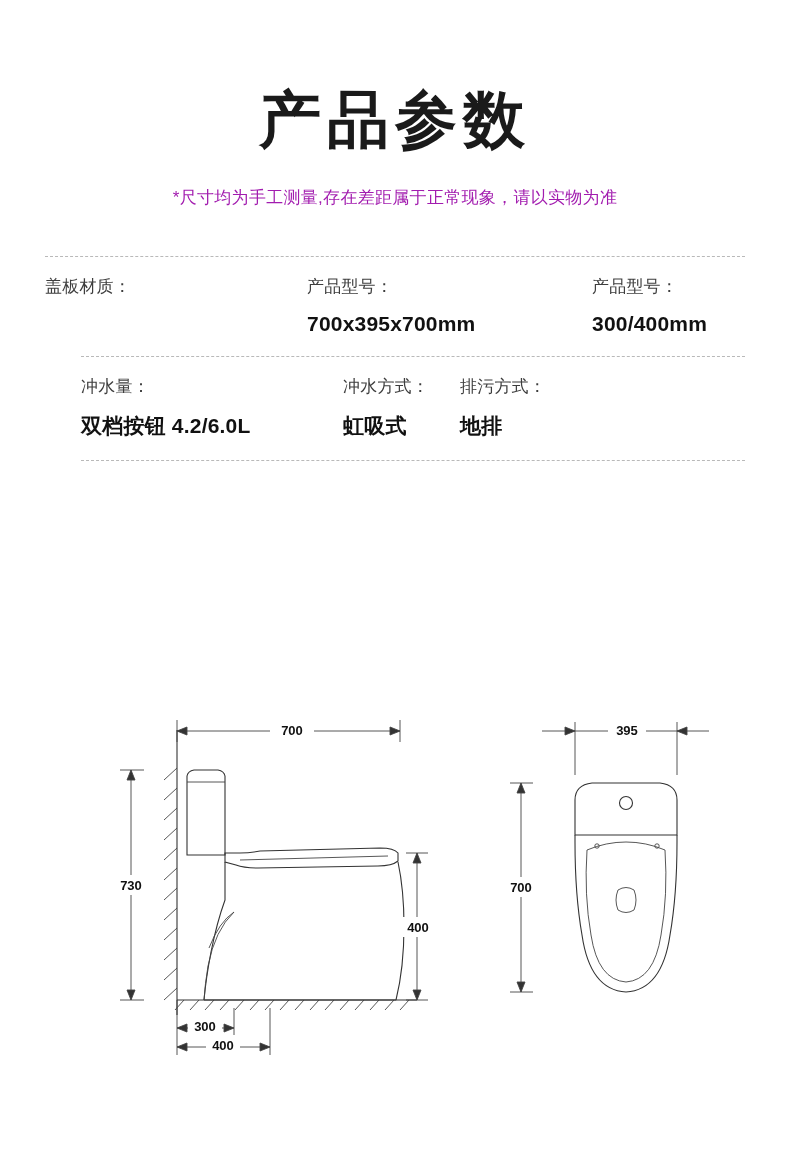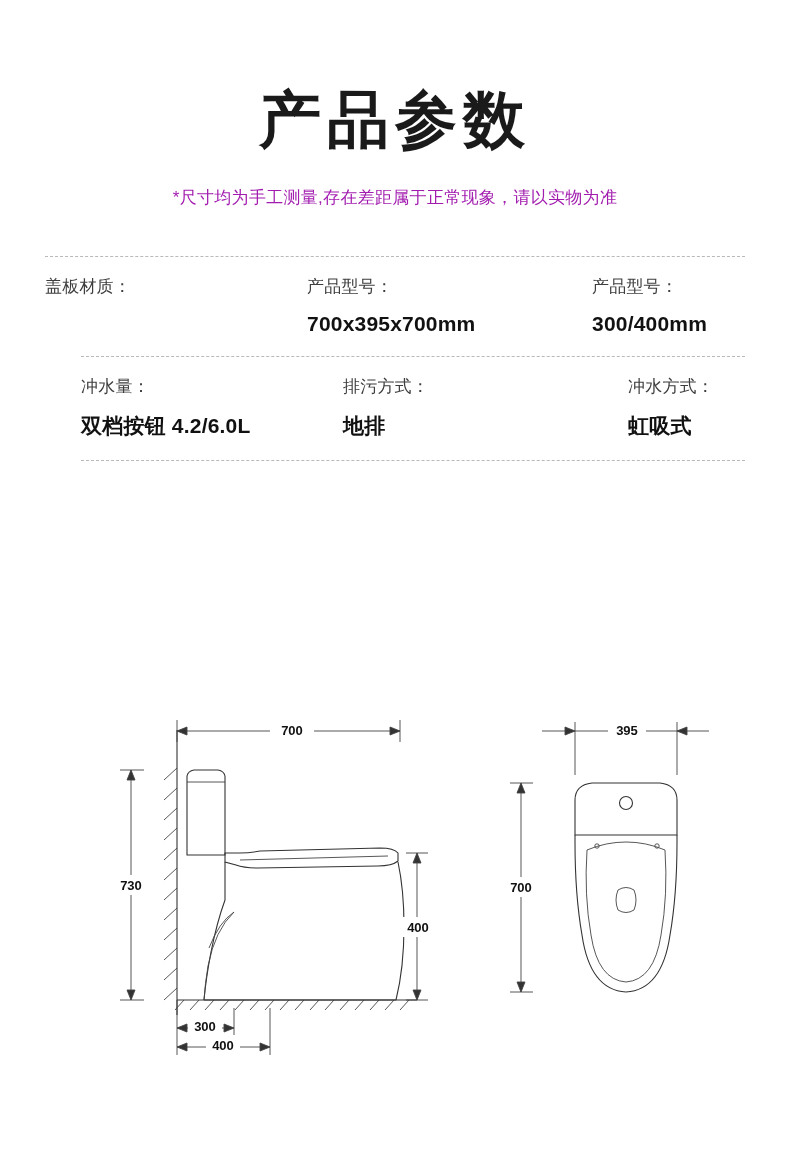--- a/index.html
+++ b/index.html
@@ -122,27 +122,27 @@
         <div class="spec-label">产品型号：</div>
         <div class="spec-value">300/400mm</div>
       </div>
     </div>
 
     <div class="spec-row last">
       <div class="spec-cell c1">
         <div class="spec-label">冲水量：</div>
         <div class="spec-value">双档按钮 4.2/6.0L</div>
       </div>
+      <div class="spec-cell c3">
+        <div class="spec-label">冲水方式：</div>
+        <div class="spec-value">虹吸式</div>
+      </div>
       <div class="spec-cell c2">
         <div class="spec-label">排污方式：</div>
         <div class="spec-value">地排</div>
-      </div>
-      <div class="spec-cell c3">
-        <div class="spec-label">冲水方式：</div>
-        <div class="spec-value">虹吸式</div>
       </div>
     </div>
 
   </div>
 
   <div class="drawings">
     <svg width="790" height="420" viewBox="0 0 790 420" xmlns="http://www.w3.org/2000/svg">
 
       <g>
 

